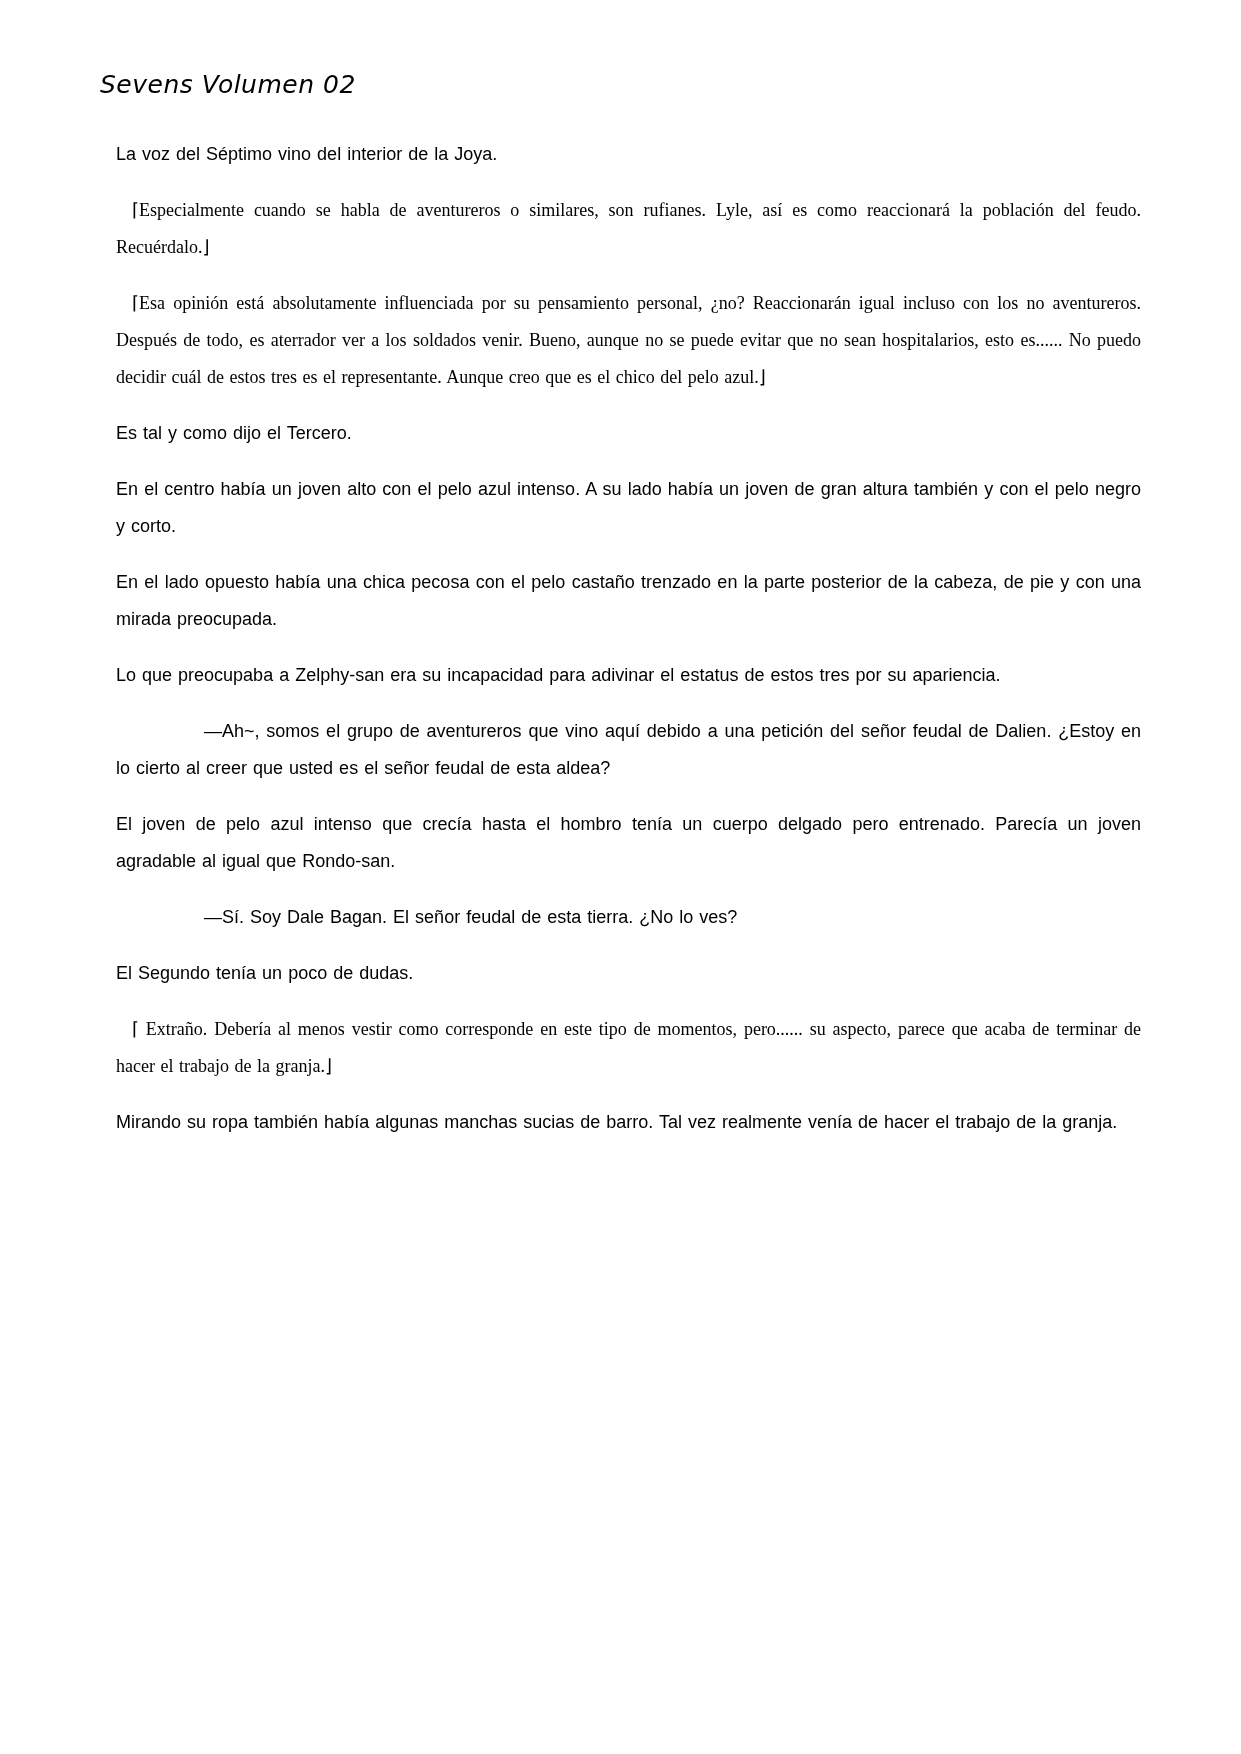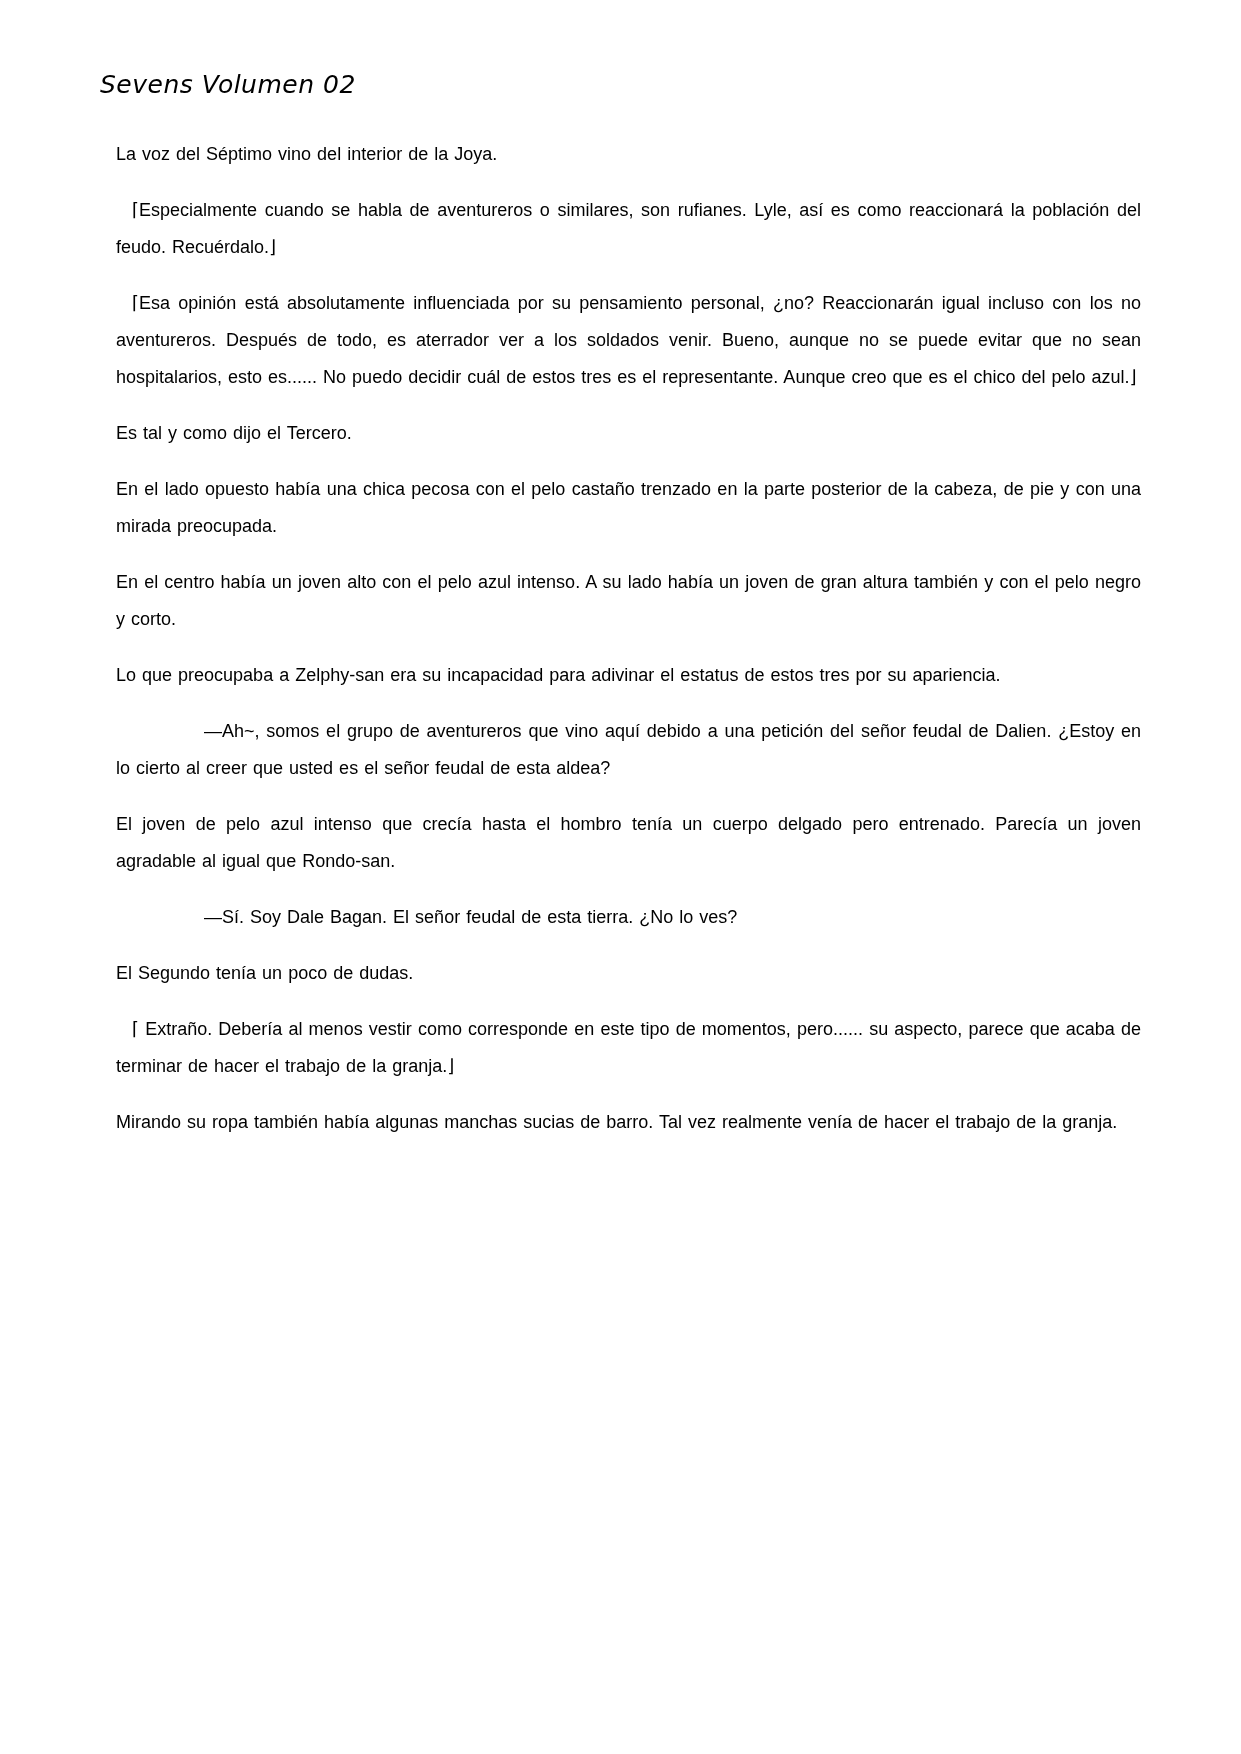--- a/index.html
+++ b/index.html
@@ -30,21 +30,21 @@
     top: 136px;
     width: 1041px;
   }
   .content p {
     margin: 0 0 19px 16px;
     font-size: 18px;
     line-height: 37px;
     text-align: justify;
     word-spacing: 1px;
   }
-  .content p.quote    { text-indent: 16px; }
+  .content p.quote    { text-indent: 16px; font-family: Liberation Serif, serif; }
   .content p.dialogue { text-indent: 88px; }
   .footer {
     position: absolute;
     left: 100px;
     top: 1600px;
     width: 1041px;
   }
   .rule-band {
     height: 7px;
     background: #7a3e17;
@@ -69,22 +69,22 @@
 
   <div class="header">
     <span class="script">Sevens Volumen 02</span>
   </div>
 
   <div class="content">
     <p class="normal">La voz del Séptimo vino del interior de la Joya.</p>
     <p class="quote">⌈Especialmente cuando se habla de aventureros o similares, son rufianes. Lyle, así es como reaccionará la población del feudo. Recuérdalo.⌋</p>
     <p class="quote">⌈Esa opinión está absolutamente influenciada por su pensamiento personal, ¿no? Reaccionarán igual incluso con los no aventureros. Después de todo, es aterrador ver a los soldados venir. Bueno, aunque no se puede evitar que no sean hospitalarios, esto es...... No puedo decidir cuál de estos tres es el representante. Aunque creo que es el chico del pelo azul.⌋</p>
     <p class="normal">Es tal y como dijo el Tercero.</p>
+    <p class="normal">En el centro había un joven alto con el pelo azul intenso. A su lado había un joven de gran altura también y con el pelo negro y corto.</p>
     <p class="normal">En el lado opuesto había una chica pecosa con el pelo castaño trenzado en la parte posterior de la cabeza, de pie y con una mirada preocupada.</p>
-    <p class="normal">En el centro había un joven alto con el pelo azul intenso. A su lado había un joven de gran altura también y con el pelo negro y corto.</p>
     <p class="normal">Lo que preocupaba a Zelphy-san era su incapacidad para adivinar el estatus de estos tres por su apariencia.</p>
     <p class="dialogue">—Ah~, somos el grupo de aventureros que vino aquí debido a una petición del señor feudal de Dalien. ¿Estoy en lo cierto al creer que usted es el señor feudal de esta aldea?</p>
     <p class="normal">El joven de pelo azul intenso que crecía hasta el hombro tenía un cuerpo delgado pero entrenado. Parecía un joven agradable al igual que Rondo-san.</p>
     <p class="dialogue">—Sí. Soy Dale Bagan. El señor feudal de esta tierra. ¿No lo ves?</p>
     <p class="normal">El Segundo tenía un poco de dudas.</p>
     <p class="quote">⌈ Extraño. Debería al menos vestir como corresponde en este tipo de momentos, pero...... su aspecto, parece que acaba de terminar de hacer el trabajo de la granja.⌋</p>
     <p class="normal">Mirando su ropa también había algunas manchas sucias de barro. Tal vez realmente venía de hacer el trabajo de la granja.</p>
   </div>
 
   <div class="footer">

